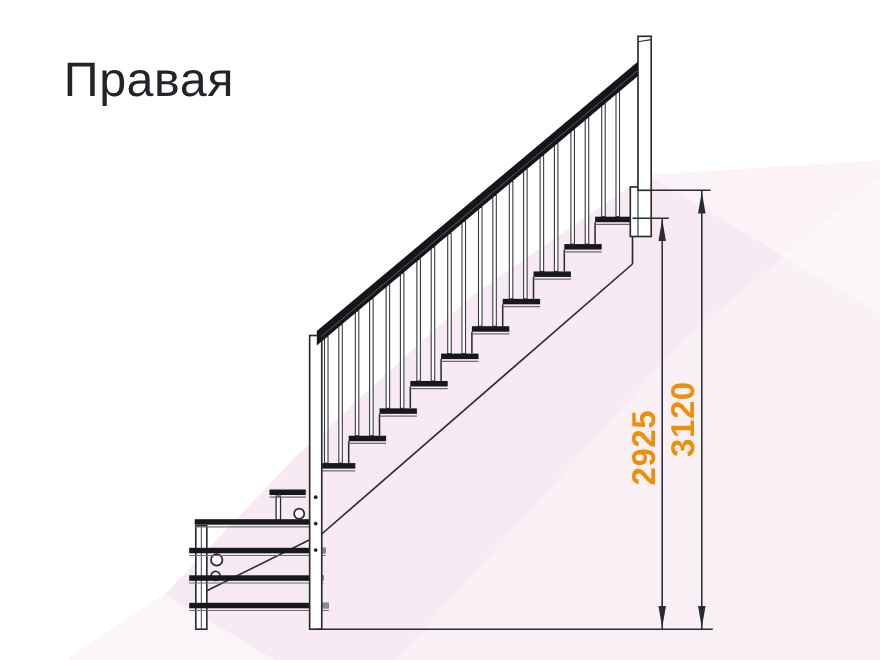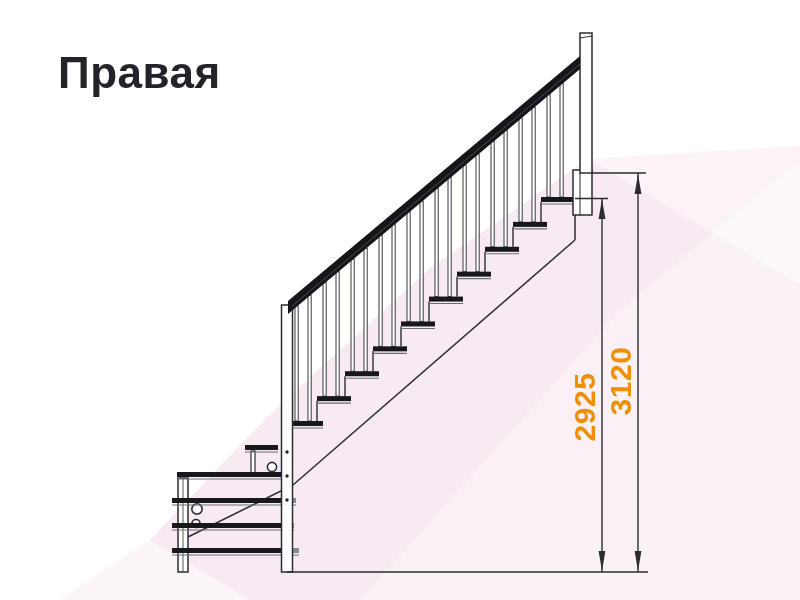--- a/index.html
+++ b/index.html
@@ -3,21 +3,21 @@
 <meta charset="utf-8">
 <style>
   html,body{margin:0;padding:0;background:#e8e8e8;}
   #stage{
     position:relative;width:800px;height:600px;overflow:hidden;
     background:#ffffff;font-family:"Liberation Sans",sans-serif;
   }
   #stage svg{position:absolute;left:0;top:0;}
   .page-title{
     position:absolute;left:58px;top:48px;
-    font-size:44px;font-weight:bold;color:#232329;letter-spacing:.5px;
+    font-size:44px;font-weight:normal;color:#232329;letter-spacing:.5px;
   }
   .dim-label{
     font-family:"Liberation Sans",sans-serif;
     font-weight:bold;font-size:30px;letter-spacing:.5px;
   }
 </style>
 </head>
 <body>
 
 <div id="stage">

